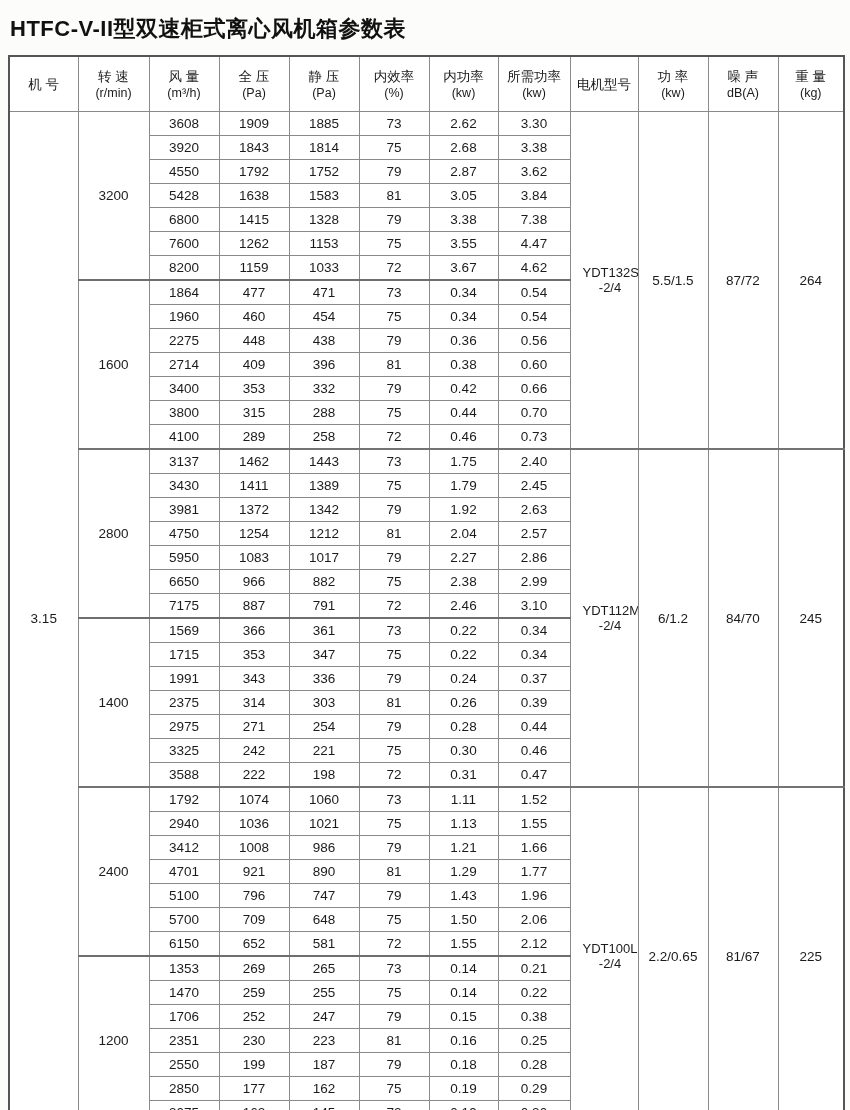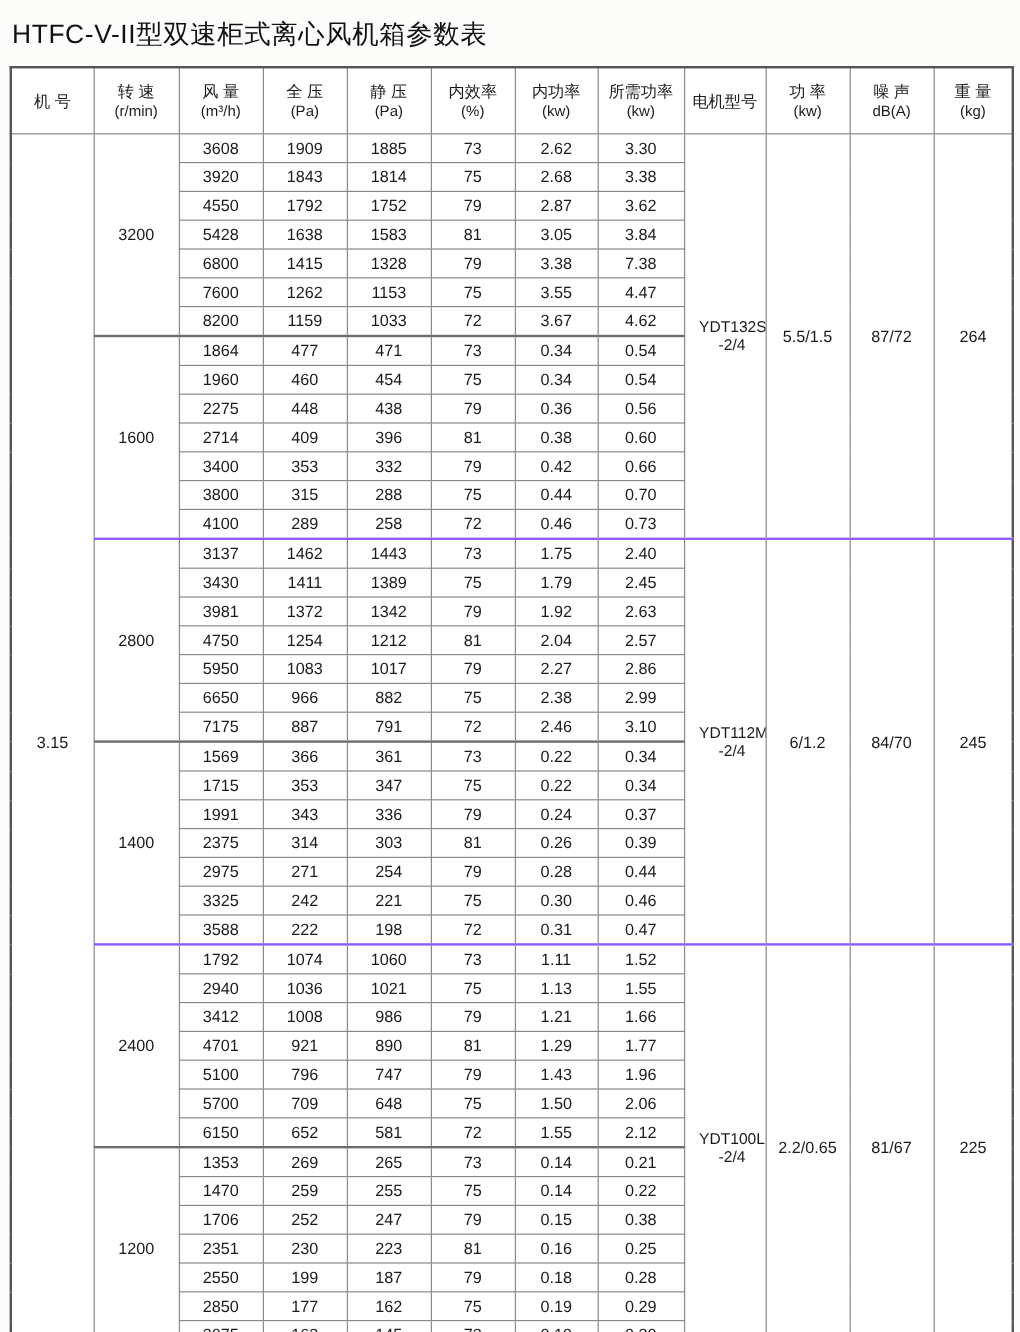--- a/index.html
+++ b/index.html
@@ -5,21 +5,21 @@
   html, body {
     margin: 0; padding: 0;
     background: #fcfcfb;
     font-family: "Liberation Sans", "DejaVu Sans", sans-serif;
     width: 850px;
   }
   .page { width: 850px; min-height: 1110px; box-sizing: border-box; }
   .page-title {
     margin: 14px 0 11px 10px;
     font-size: 22px;
-    font-weight: normal;
+    font-weight: bold;
     color: #111;
     letter-spacing: 0.5px;
   }
   table.params {
     border-collapse: collapse;
     table-layout: fixed;
     width: 835px;
     margin-left: 8px;
   }
   table.params th, table.params td {
@@ -36,21 +36,21 @@
     background: #e8e8e5;
     font-weight: normal;
     height: 54px;
     border-bottom: 2px solid #4f4f4f;
   }
   thead .h1 { font-size: 13.5px; line-height: 17px; }
   thead .h2 { font-size: 12.5px; line-height: 16px; }
   tbody td { height: 23px; font-size: 13.5px; }
   td.shaded { background: #e2e2df; }
   tr.group-start td { border-top: 2px solid #6e6e6e; margin-top: 45px; }
-  tr.block-start td { border-top: 2px solid #8b5cf6; }
+  tr.block-start td { border-top: 2px solid #737373; }
   td.motor-model-cell div { line-height: 15px; font-size: 13px; margin-left: 12px; }
   td.machine-no-cell { font-size: 13.5px; }
 </style>
 </head>
 <body>
 
 <div class="page">
   <h1 class="page-title">HTFC-V-II型双速柜式离心风机箱参数表</h1>
 
   <table class="params">

